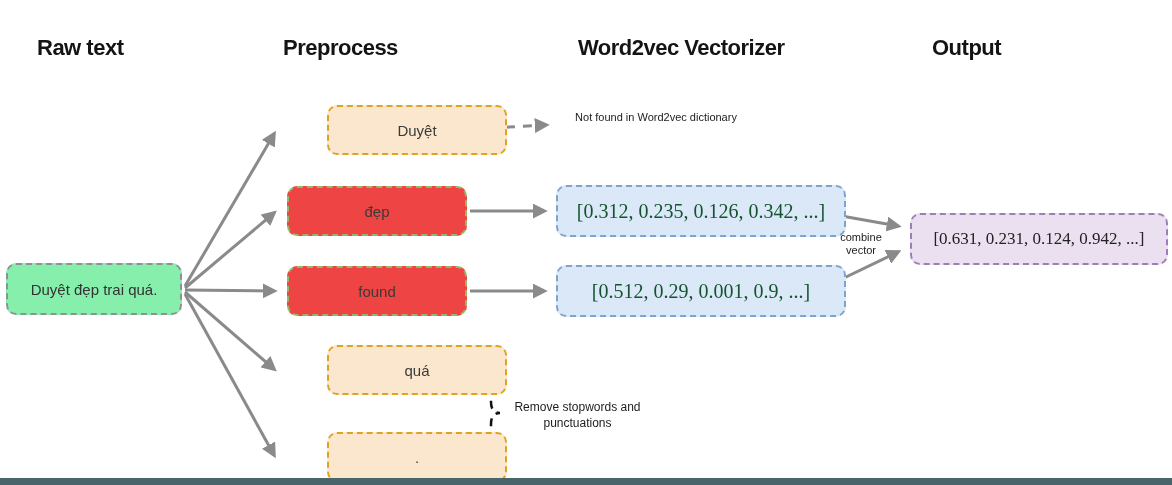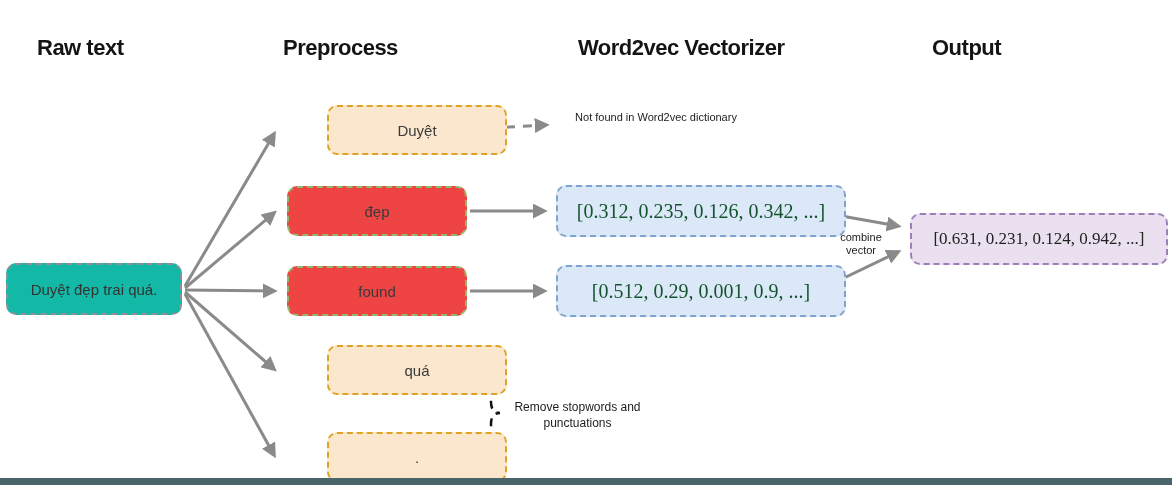--- a/index.html
+++ b/index.html
@@ -11,21 +11,21 @@
     letter-spacing:-0.5px;white-space:nowrap;margin-top:32px;
   }
 
   .node{
     position:absolute;display:flex;align-items:center;justify-content:center;
     border-radius:10px;font-size:15px;color:#3a3a3a;text-align:center;
     box-sizing:border-box;
   }
   .node-raw{
     left:6px;top:263px;width:176px;height:52px;
-    background:#14b8a6;border:2px dashed #8f8f97;font-size:15px;color:#333;
+    background:#86efac;border:2px dashed #8f8f97;font-size:15px;color:#333;
   }
   .node-orange{background:#fbe7ce;border:2px dashed #dda321;margin-left:40px;}
   .node-green{background:#ef4444;border:2px dashed #93b968;}
   .node-token{left:287px;width:180px;height:50px;}
   .pos-duyet{top:105px;}
   .pos-dep{top:186px;}
   .pos-trai{top:266px;}
   .pos-qua{top:345px;}
   .pos-dot{top:432px;}
 

